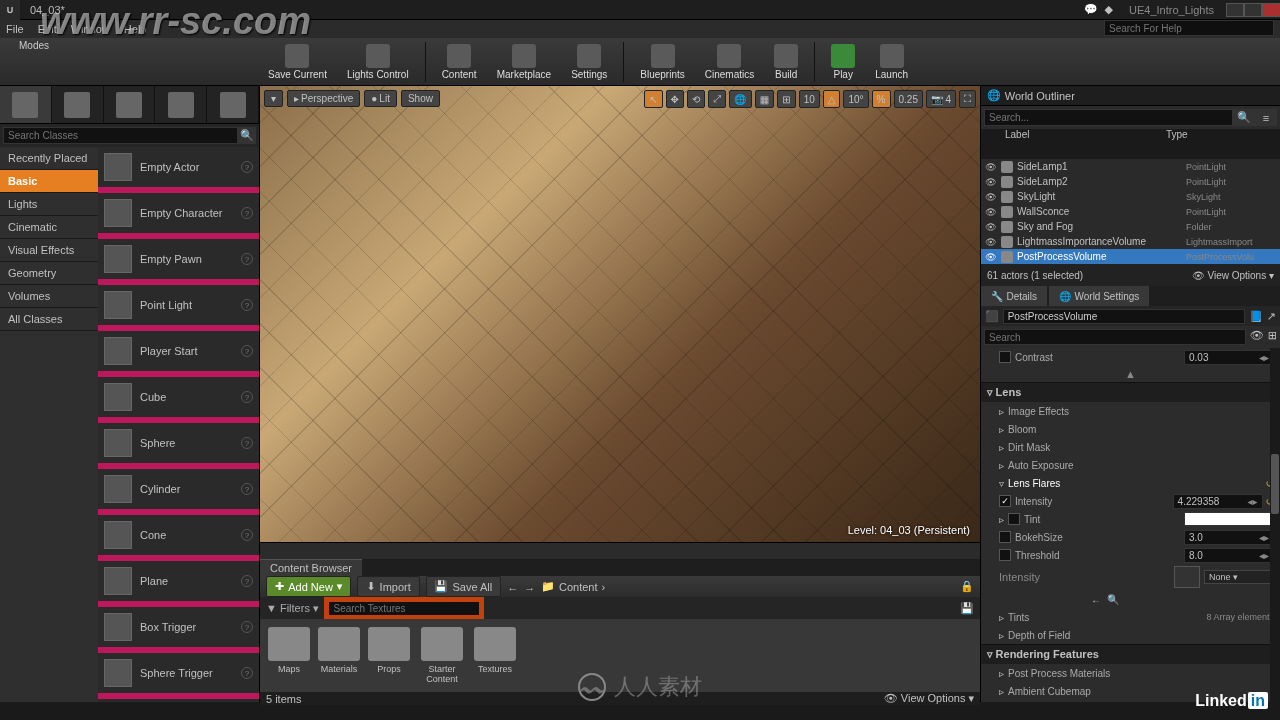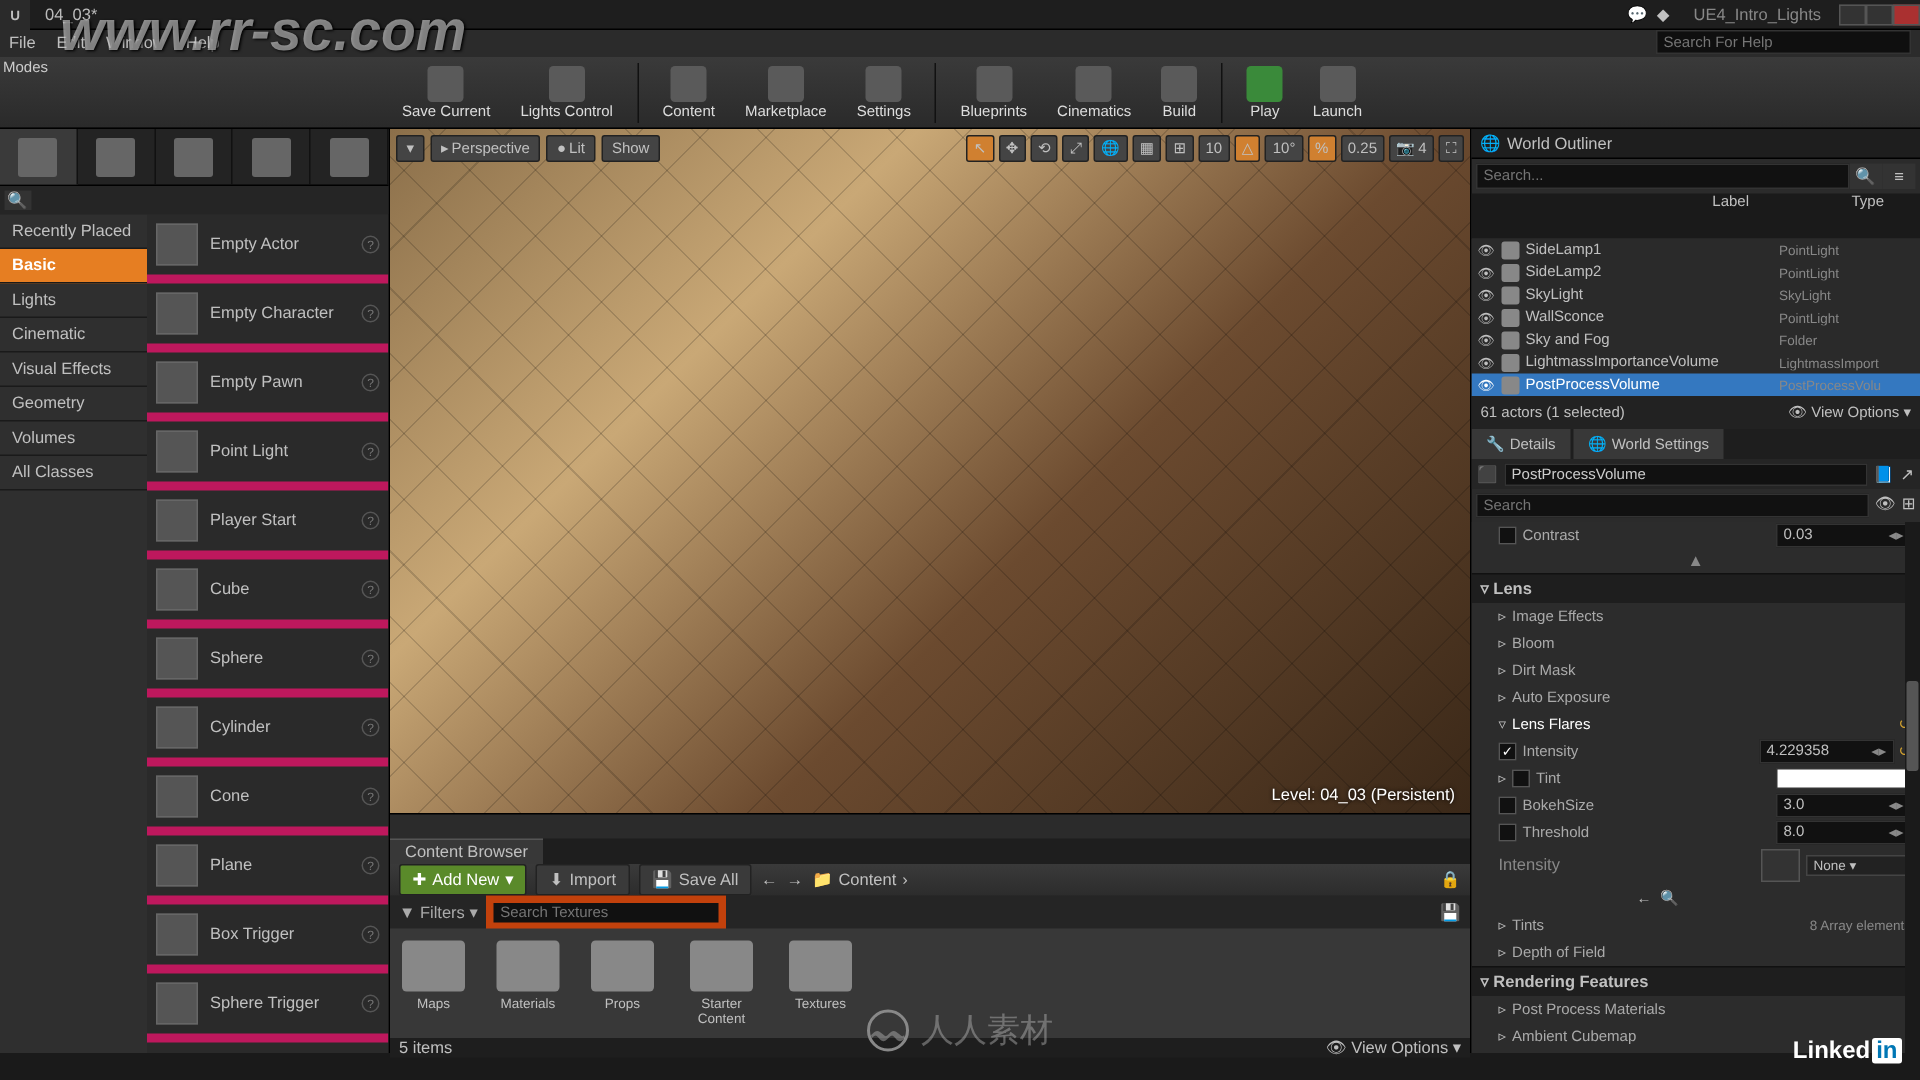--- a/index.html
+++ b/index.html
@@ -9,21 +9,21 @@
 .title-tab { padding: 2px 10px; color: #bbb; }
 .title-spacer { flex: 1; }
 .title-icons { display: flex; gap: 6px; padding: 0 4px; align-items: center; }
 .title-project { color: #888; padding: 0 12px; }
 .win-btn { width: 18px; height: 14px; background: #333; border: 1px solid #555; }
 .menubar { height: 18px; background: #2b2b2b; display: flex; align-items: center; gap: 14px; padding: 0 6px; }
 .menubar span { cursor: default; }
 .searchbar-top { position: absolute; top: 20px; right: 6px; width: 170px; height: 16px; background: #0f0f0f; border: 1px solid #333; color: #555; padding: 0 4px; font-size: 10px; }
 
 .toolbar { height: 48px; background: linear-gradient(#3a3a3a,#2a2a2a); display: flex; align-items: center; padding-left: 260px; gap: 4px; border-bottom: 1px solid #000; position: relative; }
-.modes-label { position: absolute; left: 2px; top: 2px; font-size: 10px; color: #ccc; }
+.modes-label { position: absolute; left: 19px; top: 2px; font-size: 10px; color: #ccc; }
 .tool-btn { display: flex; flex-direction: column; align-items: center; justify-content: center; padding: 2px 8px; height: 44px; color: #ddd; cursor: pointer; }
 .tool-btn .ico { width: 24px; height: 24px; background: #5a5a5a; border-radius: 3px; margin-bottom: 1px; }
 .tool-btn span { font-size: 10px; }
 .tool-sep { width: 1px; height: 40px; background: #111; margin: 0 4px; }
 
 .main { display: flex; height: calc(100% - 104px); }
 .left-col { width: 260px; display: flex; flex-direction: column; background: #2f2f2f; border-right: 1px solid #000; }
 .modes-tabs { height: 38px; display: flex; background: #232323; border-bottom: 1px solid #000; }
 .modes-tabs .mt { flex: 1; display: flex; align-items: center; justify-content: center; border-right: 1px solid #111; }
 .modes-tabs .mt.active { background: #3a3a3a; }
@@ -52,31 +52,31 @@
 
 .content-browser { height: 160px; background: #2b2b2b; border-top: 1px solid #000; display:flex; flex-direction:column; }
 .cb-tab { height: 18px; background: #1e1e1e; display:flex;margin-top:16px; }
 .cb-tab-label { background:#383838; padding:2px 10px; border-top:1px solid #555; }
 .cb-toolbar { height: 26px; background: linear-gradient(#3a3a3a,#2c2c2c); display:flex; align-items:center; gap:6px; padding:0 6px; }
 .cb-btn { padding: 3px 8px; background:#3a3a3a; border:1px solid #222; border-radius:2px; display:flex;align-items:center;gap:4px; }
 .cb-btn.green { background:#5a8a2a; color:#fff; }
 .cb-path { display:flex; align-items:center; gap:4px; }
 .cb-filter { height:22px; background:#252525; display:flex; align-items:center; padding:0 6px; gap:6px; }
 .cb-filter input { background:#111; border:5px solid #c2410c; padding:1px 4px; font-size:10px; color:#aaa; }
-.cb-assets { flex:1; background:#383838; display:flex; gap:21px; padding:8px; }
+.cb-assets { flex:1; background:#383838; display:flex; gap:8px; padding:8px; }
 .asset { display:flex; flex-direction:column; align-items:center; gap:3px; }
 .asset-thumb { width:42px; height:34px; background:#888; border-radius:3px; }
 .cb-status { height:16px; background:#1e1e1e; padding:0 6px; display:flex;align-items:center; }
 
 .right-col { width: 300px; background: #2b2b2b; border-left:1px solid #000; display:flex; flex-direction:column; }
 .panel-header { height:20px; background:#1e1e1e; display:flex; align-items:center; padding:0 6px; gap:4px; border-bottom:1px solid #000; }
 .outliner { height: 200px; display:flex; flex-direction:column; }
 .outliner-search { padding:3px; display:flex; }
 .outliner-search input { flex:1; background:#111; border:1px solid #333; padding:2px 4px; color:#aaa; font-size:10px; }
-.outliner-head { height:30px; background:#1a1a1a; display:flex; padding:0 24px 0 24px; font-size:10px;text-align:right; }
+.outliner-head { height:30px; background:#1a1a1a; display:flex; padding:0 24px 0 24px; font-size:10px; }
 .outliner-head .col1 { flex:1; }
 .outliner-list { flex:1; overflow:hidden; background:#2a2a2a; }
 .outliner-row { display:flex; align-items:center; padding:1px 4px; gap:4px; font-size:10px; height:15px; }
 .outliner-row.sel { background:#3478c0; color:#fff; }
 .outliner-row .eye { width:12px; font-size:9px; }
 .outliner-row .ic { width:12px; height:12px; background:#888; border-radius:2px; }
 .outliner-row .nm { flex:1; }
 .outliner-row .tp { width:90px; color:#888; font-size:9px; overflow:hidden; }
 .outliner-foot { height:22px; background:#222; display:flex; align-items:center; padding:0 6px; justify-content:space-between; font-size:10px; }
 
@@ -191,20 +191,21 @@
           <div class="mt-ico"></div>
         </div>
       <div class="mt">
           <div class="mt-ico"></div>
         </div>
       <div class="mt">
           <div class="mt-ico"></div>
         </div>
     </div>
     <div class="search-row">
+      <input placeholder="Search Classes" style="">
       <div class="sicon">🔍</div>
     </div>
     <div style="display:flex;flex:1;overflow:hidden">
       <div class="cat-list" style="width:98px">
         <div class="cat-item">Recently Placed</div>
         <div class="cat-item active">Basic</div>
         <div class="cat-item">Lights</div>
         <div class="cat-item">Cinematic</div>
         <div class="cat-item">Visual Effects</div>
         <div class="cat-item">Geometry</div>

